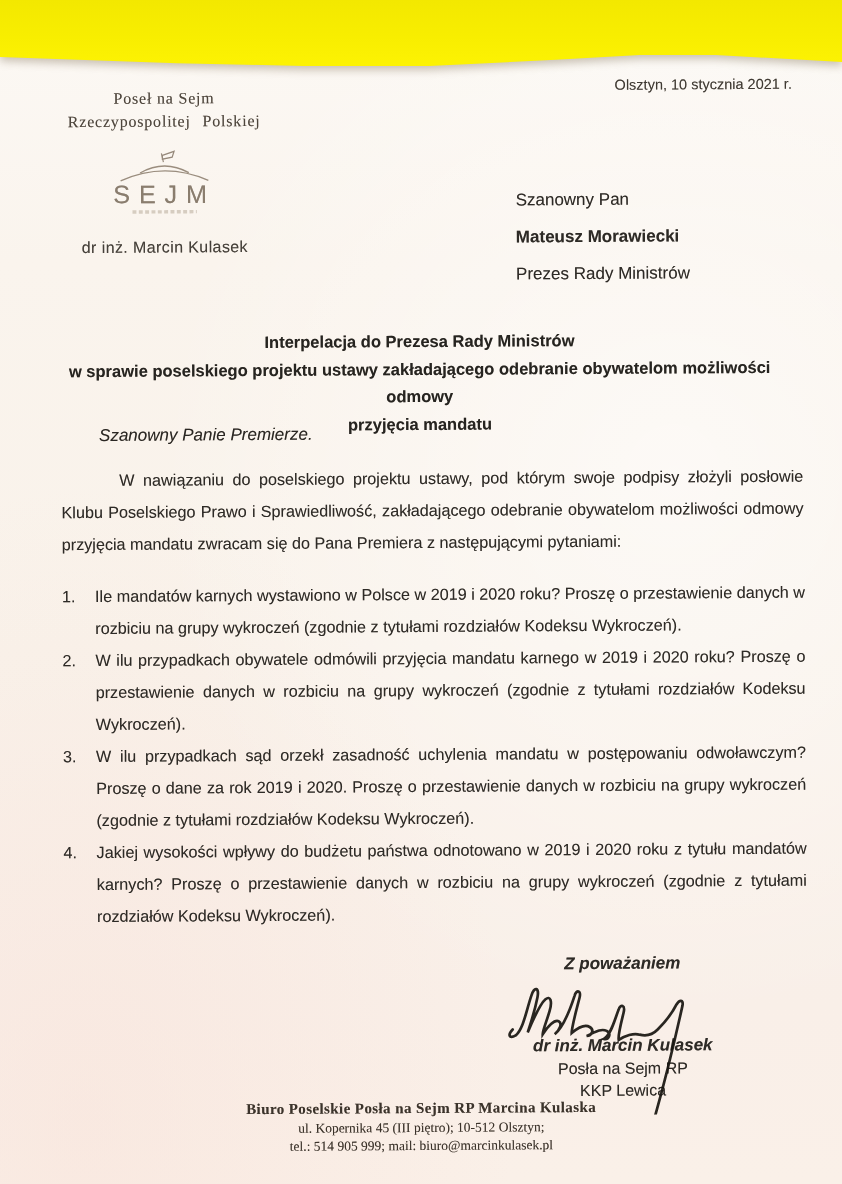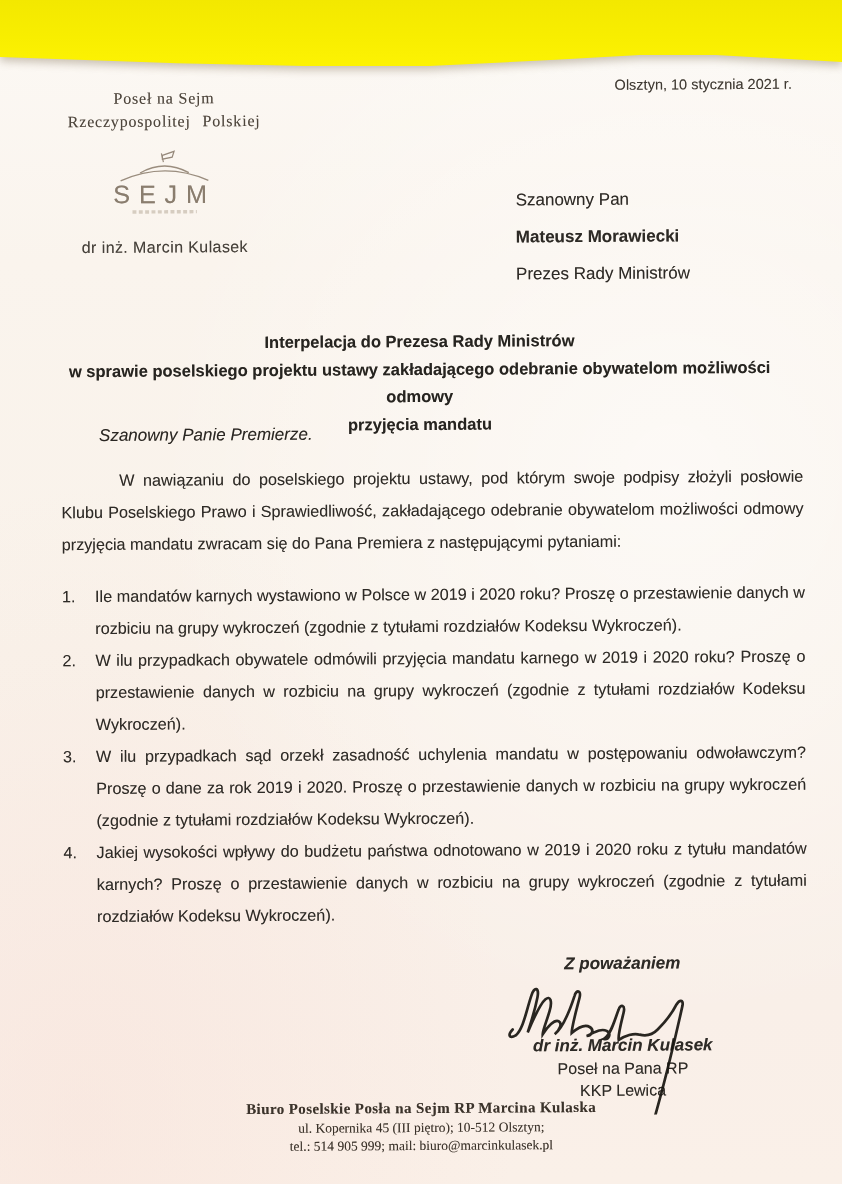--- a/index.html
+++ b/index.html
@@ -158,21 +158,21 @@
                c-3,12 -6,23 -5,27
                c6,-4 15,-7 21,-5
                c7,2 13,0 18,-5
                c8,-8 15,-17 19,-25
                c3,-5 7,-5 6,1
                c-5,22 -17,72 -28,110" fill="none" stroke="#17150f" stroke-width="2.7" stroke-linecap="round" opacity="0.92"></path>
     </svg>
 
     <div class="signer">
       <div class="signer-name">dr inż. Marcin Kulasek</div>
-      <div class="signer-role">Poseł na Pana RP</div>
+      <div class="signer-role">Posła na Sejm RP</div>
       <div class="signer-club">KKP Lewica</div>
     </div>
 
     <div class="footer">
       <div class="footer-line1">Biuro Poselskie Posła na Sejm RP Marcina Kulaska</div>
       <div class="footer-line2">ul. Kopernika 45 (III piętro); 10-512 Olsztyn;</div>
       <div class="footer-line3">tel.: 514 905 999; mail: biuro@marcinkulasek.pl</div>
     </div>
 
   </div>

